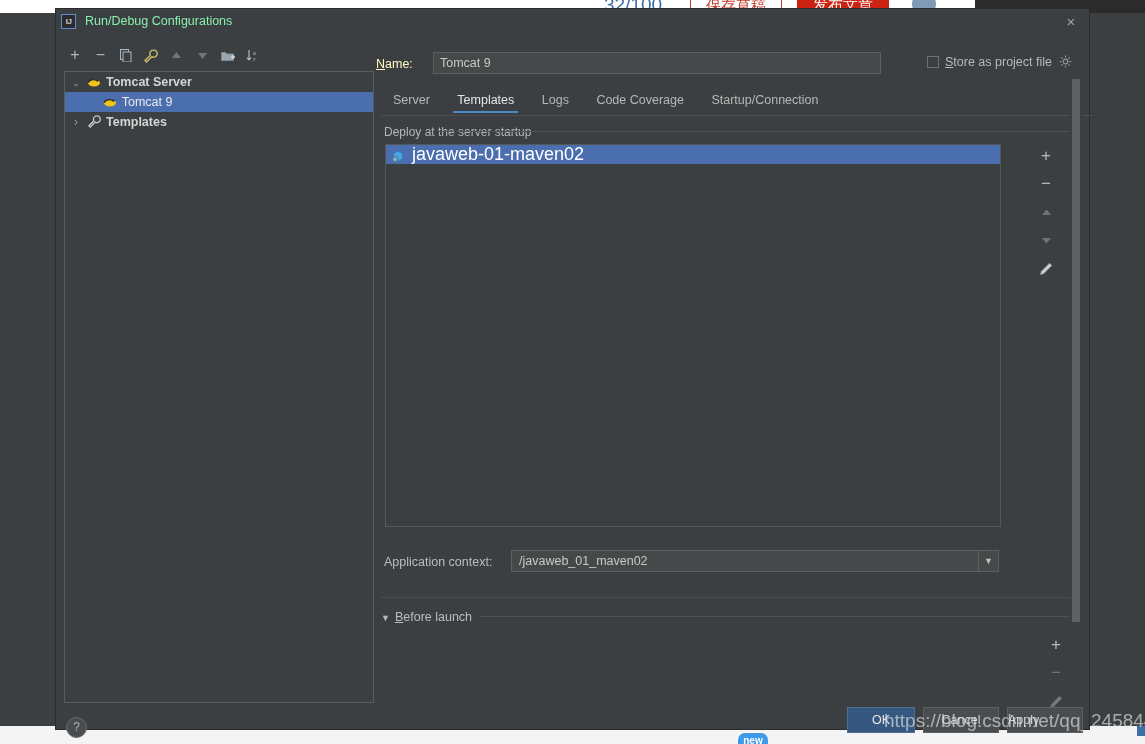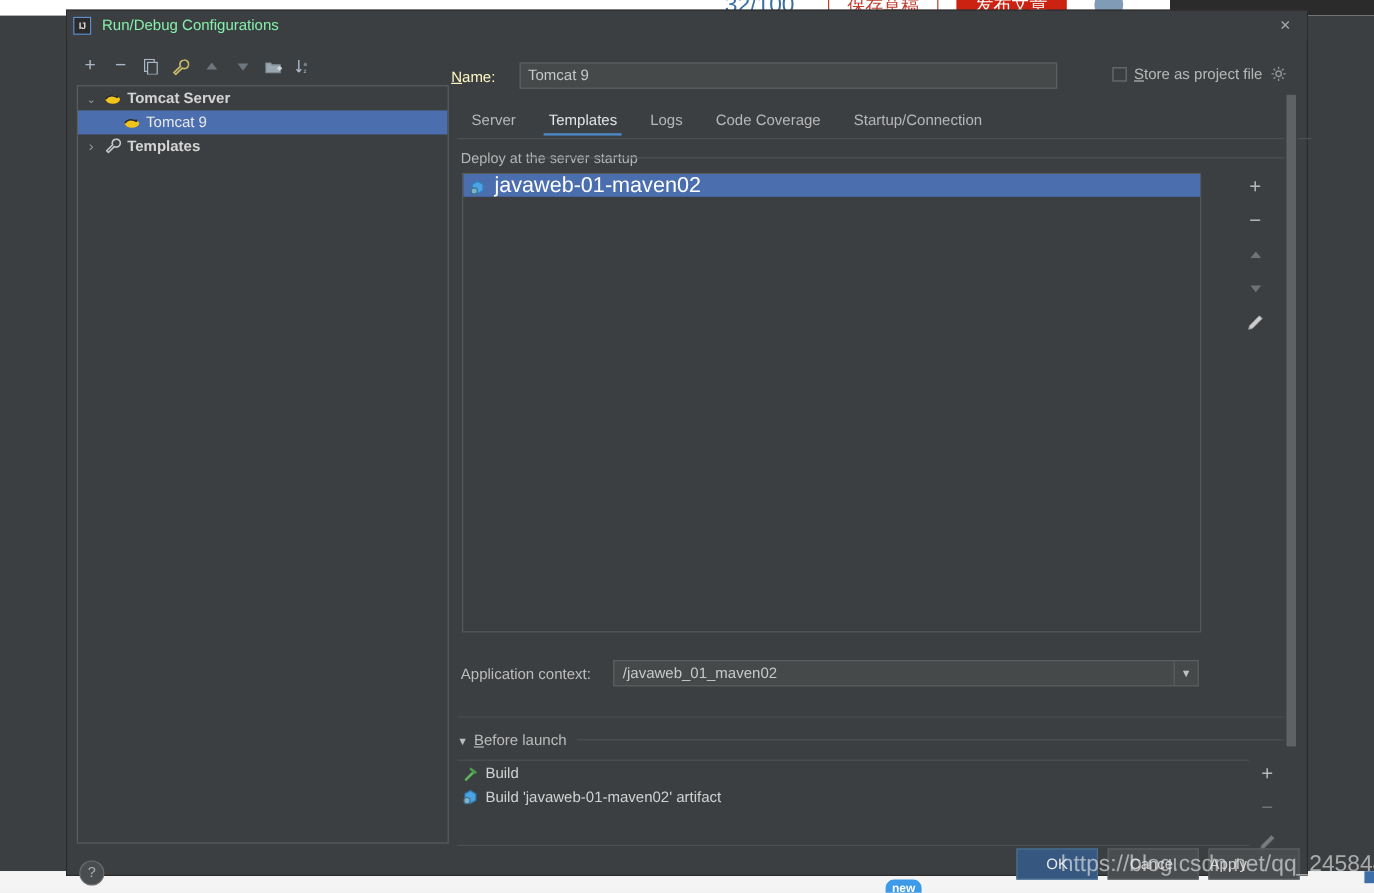--- a/index.html
+++ b/index.html
@@ -471,40 +471,20 @@
     <span id="appctx-value">/javaweb_01_maven02</span>
     <span id="appctx-arrow">▼</span>
   </div>
   <div id="group-bottom-rule"></div>
 
   <div id="bl-header">
     <span class="tri">▼</span><span><u>B</u>efore launch</span>
   </div>
   <div id="bl-rule"></div>
 
-  <div id="bl-list">
-    <div class="bl-row">
-      <span class="bl-ico">
-        <svg width="14" height="13" viewBox="0 0 14 13">
-            <path d="M2 11.5 8.5 5 10 6.5 3.5 13z" fill="#5fb25f"></path>
-            <path d="M7.5 1.5 12.5 5.5 11 7 6 3z" fill="#4aa04a"></path>
-          </svg>
-      </span>
-      <span>Build</span>
-    </div>
-    <div class="bl-row">
-      <span class="bl-ico">
-        <svg width="14" height="13" viewBox="0 0 14 13">
-            <path d="M7 1 11.5 3.6v5.2L7 11.4 2.5 8.8V3.6z" fill="#4ba3e3" stroke="#2f7fba"></path>
-            <circle cx="4.2" cy="9.2" r="2.6" fill="#7fb3cc" stroke="#3c6f8c"></circle>
-          </svg>
-      </span>
-      <span>Build 'javaweb-01-maven02' artifact</span>
-    </div>
-  </div>
 
   <div id="bl-side">
     <div class="side-btn" style="font-size:17px;">+</div>
     <div class="side-btn dim" style="font-size:17px;">−</div>
     <div class="side-btn dim">
       <svg width="14" height="14" viewBox="0 0 14 14" style="vertical-align:middle;">
           <path d="M10.5 1.2 12.8 3.5 4.6 11.7 1.6 12.4 2.3 9.4z" fill="#cfcfcf" stroke="#9c9c9c" stroke-width="0.8"></path>
         </svg>
     </div>
   </div>

